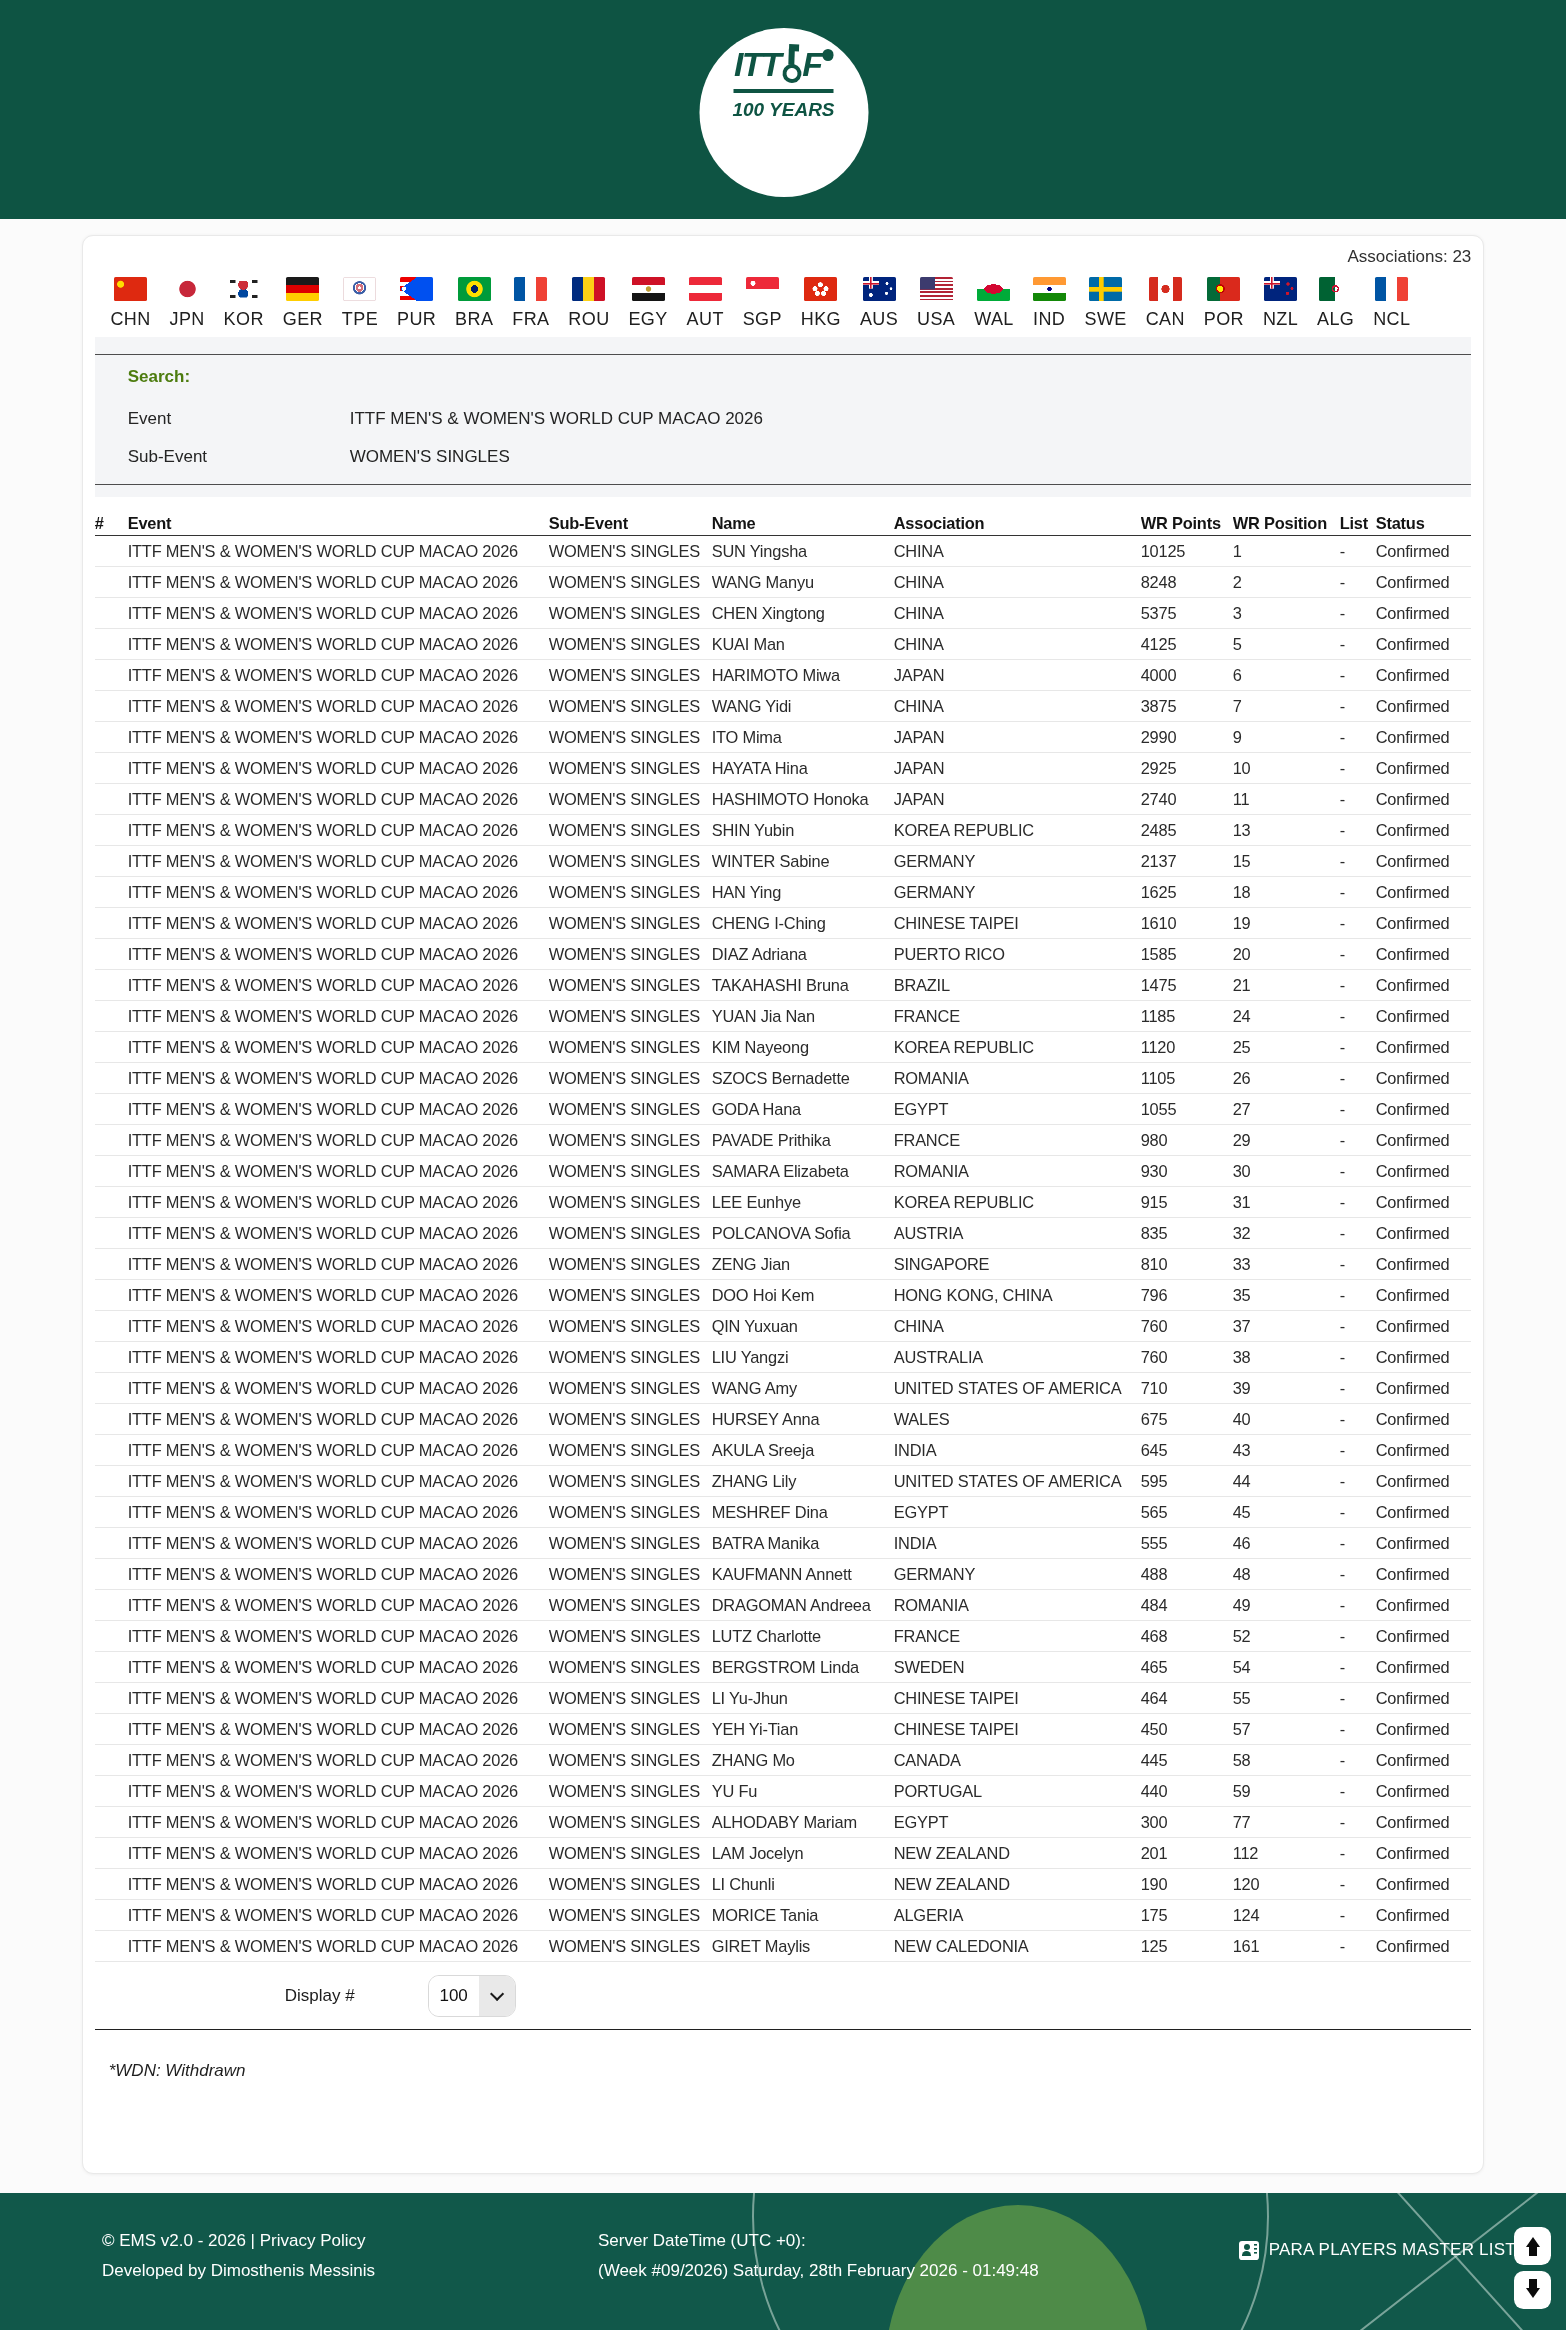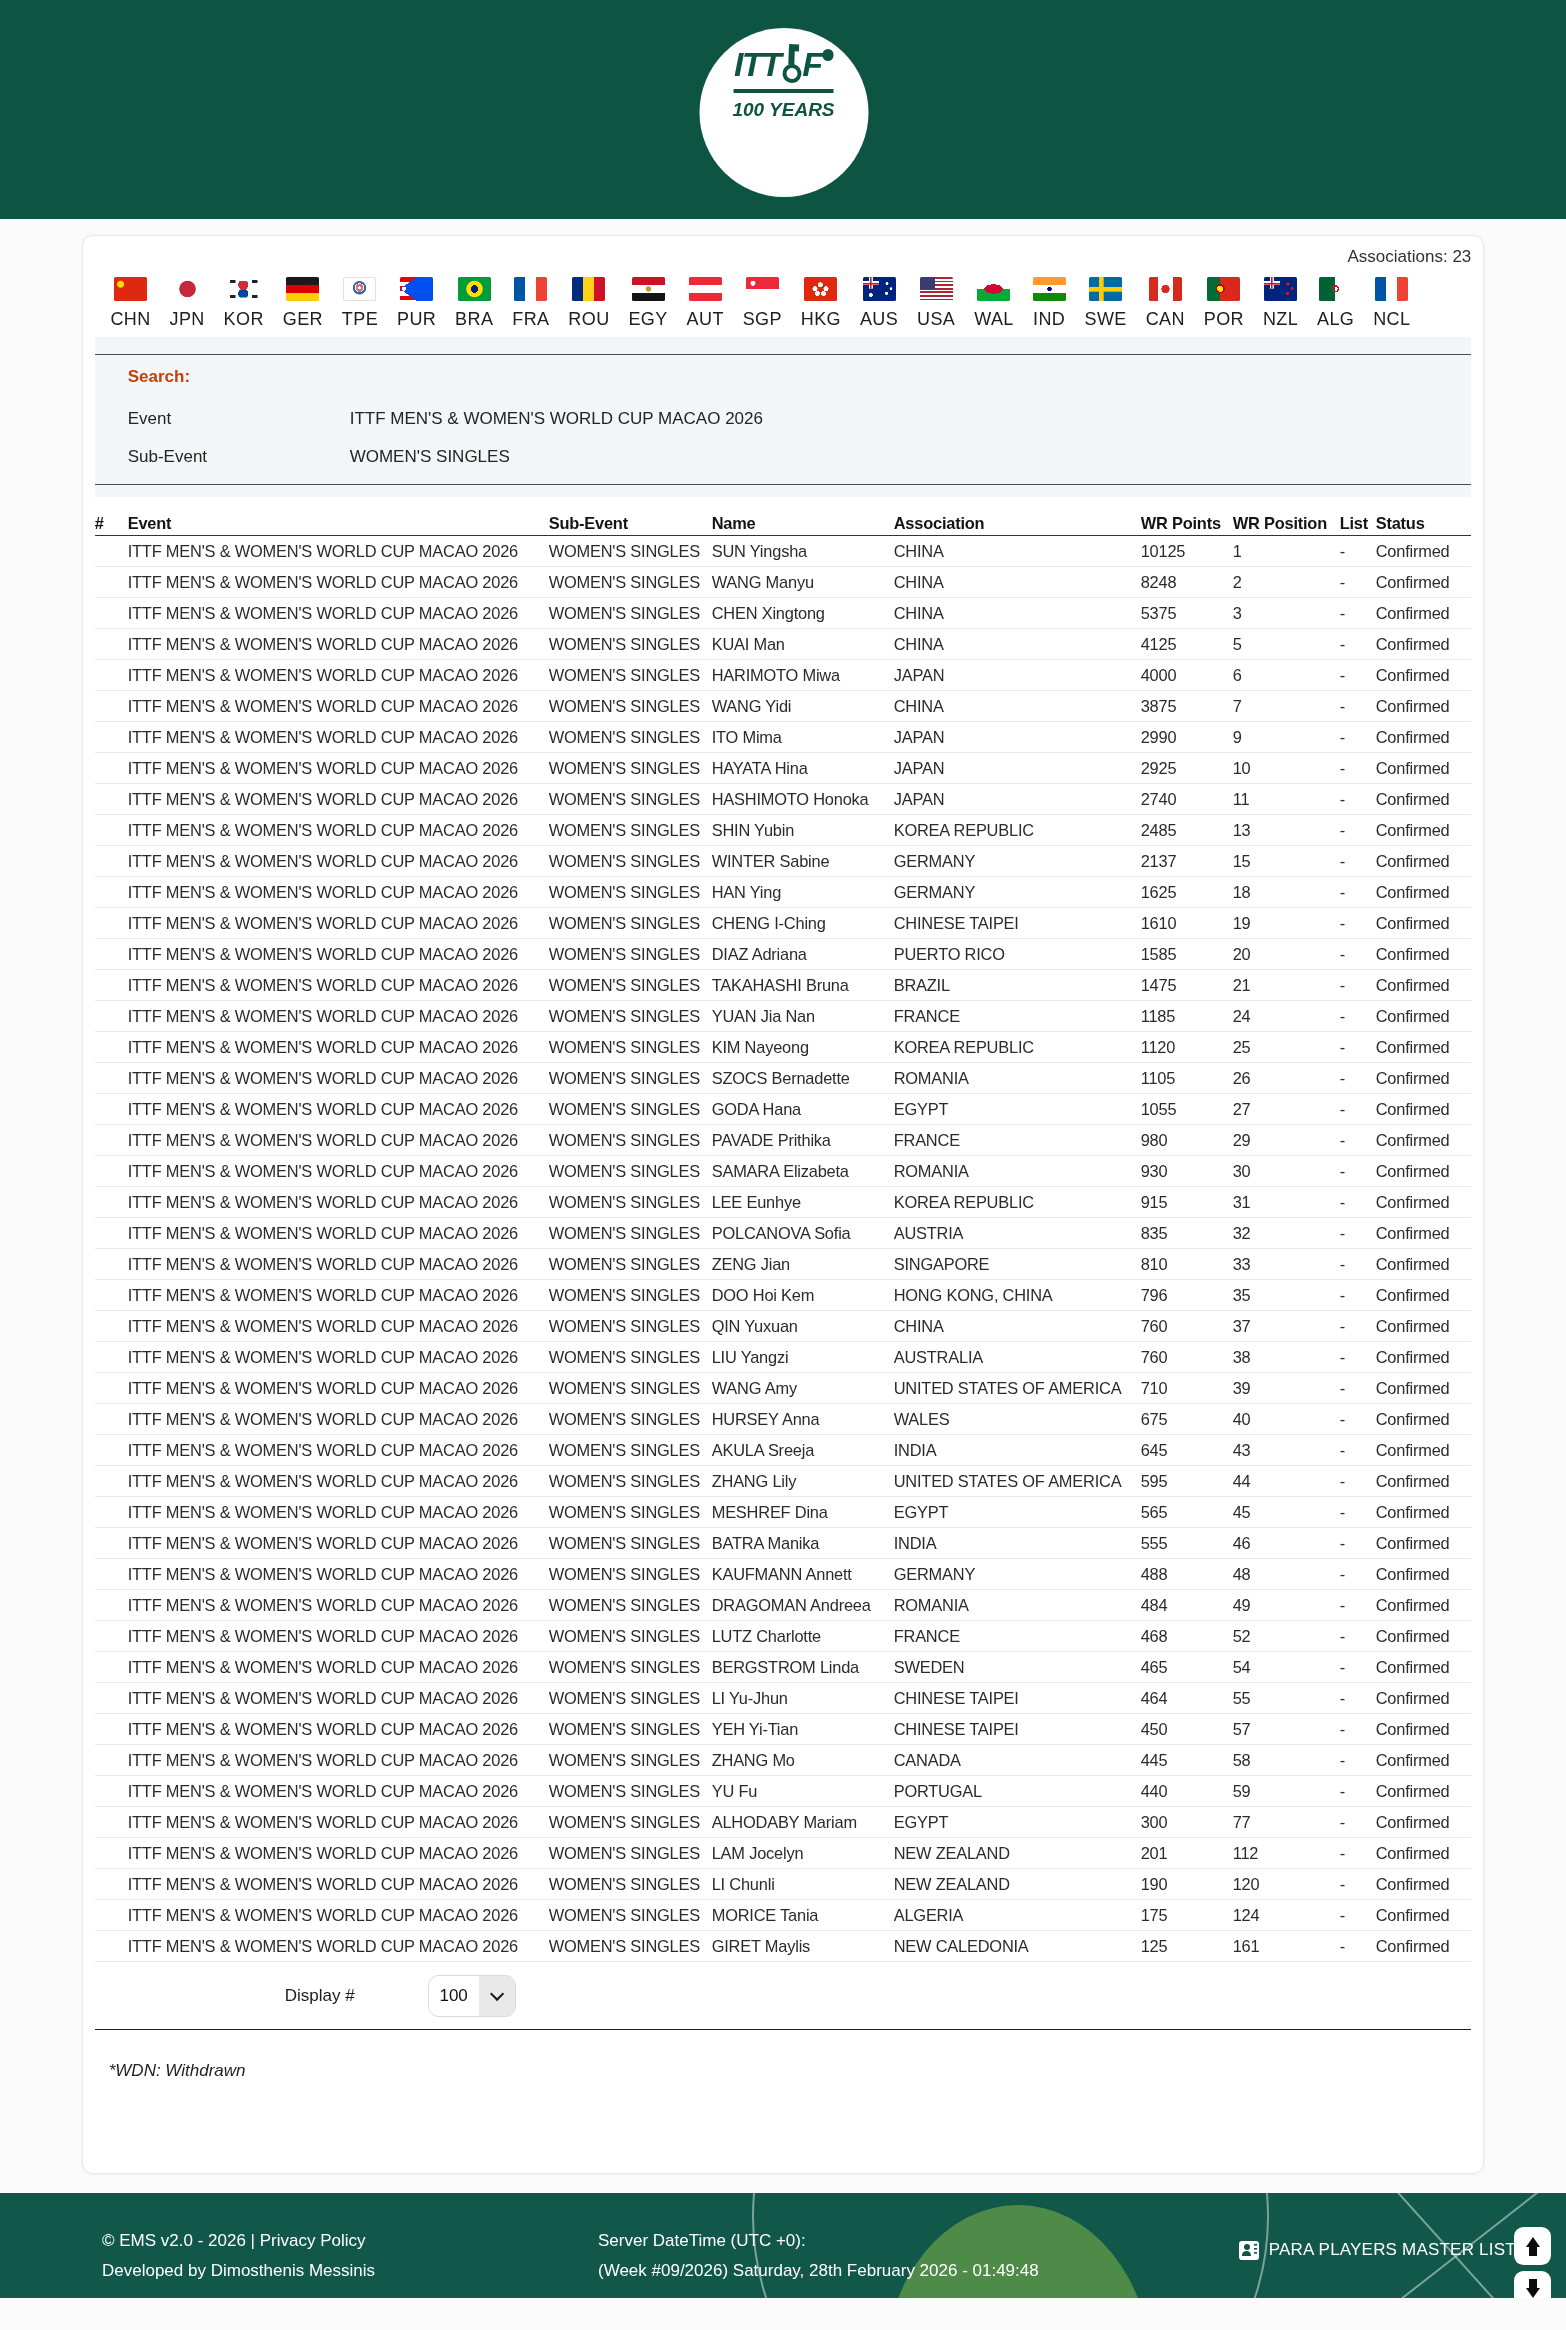--- a/index.html
+++ b/index.html
@@ -53,21 +53,21 @@
   .f-ind{background-color:#fff;background-image:radial-gradient(circle at 50% 50%,#000080 0 2px,rgba(0,0,0,0) 2.5px),linear-gradient(180deg,#ff9933 0 33%,rgba(0,0,0,0) 33% 67%,#138808 67%)}
   .f-swe{background-color:#006aa7;background-image:linear-gradient(#fecc00,#fecc00),linear-gradient(#fecc00,#fecc00);background-size:100% 4.7px,4.7px 100%;background-position:0 9.4px,9.4px 0;background-repeat:no-repeat}
   .f-can{background-color:#fff;background-image:radial-gradient(circle at 50% 50%,#d52b1e 0 3.9px,rgba(0,0,0,0) 4.3px),linear-gradient(90deg,#d52b1e 0 8.6px,rgba(0,0,0,0) 8.6px 24px,#d52b1e 24px)}
   .f-por{background-color:#da291c;background-image:radial-gradient(circle at 13.3px 11.7px,#ffe900 0 3.1px,#c00000 3.1px 4.3px,rgba(0,0,0,0) 4.7px),linear-gradient(90deg,#046a38 0 13.3px,rgba(0,0,0,0) 13.3px)}
   .f-nzl{background-color:#00247d;background-image:radial-gradient(circle at 24px 7px,#cf142b 0 1.4px,rgba(0,0,0,0) 1.9px),radial-gradient(circle at 28px 11.7px,#cf142b 0 1.3px,rgba(0,0,0,0) 1.7px),radial-gradient(circle at 23.5px 16.4px,#cf142b 0 1.4px,rgba(0,0,0,0) 1.9px),linear-gradient(#cf142b,#cf142b),linear-gradient(#cf142b,#cf142b),linear-gradient(#fff,#fff),linear-gradient(#fff,#fff);background-size:auto,auto,auto,16.4px 1.6px,1.6px 11.7px,16.4px 3.9px,3.9px 11.7px;background-position:0 0,0 0,0 0,0 5.1px,7.4px 0,0 3.9px,6.3px 0;background-repeat:no-repeat}
   .f-alg{background-color:#fff;background-image:radial-gradient(circle at 16.4px 11.7px,rgba(0,0,0,0) 0 2.2px,#d21034 2.2px 3.5px,rgba(0,0,0,0) 3.8px),linear-gradient(90deg,#006233 0 50%,rgba(0,0,0,0) 50%)}
 
   
   .searchpanel { margin-top:7px; background:#f4f5f7; padding:17px 0 11.7px; }
   .search-inner { border-top:1.6px solid #4d4d4d; border-bottom:1.6px solid #4d4d4d; padding:12.5px 0 15.7px 33px; }
-  .search-title { font-size:17px; font-weight:bold; color:#c2410c; margin-bottom:22px; }
+  .search-title { font-size:17px; font-weight:bold; color:#4d7c0f; margin-bottom:22px; }
   .search-row { font-size:17px; color:#242424; margin-bottom:18px; }
   .search-row:last-child { margin-bottom:1.6px; }
   .s-label { display:inline-block; width:222px; }
 
   
   .thead, .trow { display:grid; grid-template-columns:33px 421px 163px 182px 247px 92px 107px 36px 94px; }
   .thead { margin-top:14px; border-bottom:1.6px solid #333; padding:2.3px 0; font-weight:bold; font-size:16.4px; color:#141414; align-items:center; height:25px; }
   .trow { height:31px; align-items:center; border-bottom:0.8px solid #e7e7e7; font-size:16.4px; color:#2b2b2b; }
   .thead span, .trow span { overflow:hidden; white-space:nowrap; letter-spacing:-0.2px; }
 
@@ -76,21 +76,21 @@
   .display-select { margin-left:33px; width:88px; height:42px; border-radius:11px; border:0.8px solid #d9d9d9;
                     display:flex; overflow:hidden; cursor:pointer; background:#fff; }
   .ds-val { flex:1; display:flex; align-items:center; justify-content:center; font-size:17px; color:#111; background:#fff; }
   .ds-arrow { width:36px; background:#e9e9e9; display:flex; align-items:center; justify-content:center; }
   .chev { width:10.2px; height:10.2px; border-right:2.3px solid #1a1a1a; border-bottom:2.3px solid #1a1a1a; transform:rotate(45deg); margin-top:-3.9px; }
 
   .table-endline { border-top:1.6px solid #202020; margin-top:12.5px; }
   .footnote { margin:31px 0 0 14px; font-size:17px; font-style:italic; color:#1f1f1f; }
 
   
-  .gfoot { position:absolute; left:0; top:2193px; width:100%; height:105px; background:#11584a; overflow:hidden; color:#fff; }
+  .gfoot { position:absolute; left:0; top:2193px; width:100%; height:137px; background:#11584a; overflow:hidden; color:#fff; }
   .blob { position:absolute; left:885px; top:11.7px; width:266px; height:329px; border-radius:50%; background:#4e8b48; }
   .ring { position:absolute; left:752px; top:-235px; width:517px; height:517px; border:2.3px solid rgba(223,237,230,.5); border-radius:50%; }
   .dline { position:absolute; height:2.3px; background:rgba(210,228,220,.55); }
   .dline.a { width:501px; left:1175px; top:86px; transform:rotate(-38deg); }
   .dline.b { width:407px; left:1238px; top:47px; transform:rotate(48deg); }
   .f-left { position:absolute; left:102px; top:33px; font-size:17px; line-height:30px; }
   .f-center { position:absolute; left:598px; top:33px; font-size:17px; line-height:30px; }
   .f-link { cursor:pointer; }
   .f-para { position:absolute; left:1239px; top:47px; display:flex; align-items:center; font-size:17px; letter-spacing:0.2px; cursor:pointer; }
   .idcard { width:20.4px; height:19px; border-radius:3.1px; margin-right:9.4px; position:relative; flex:0 0 auto;

